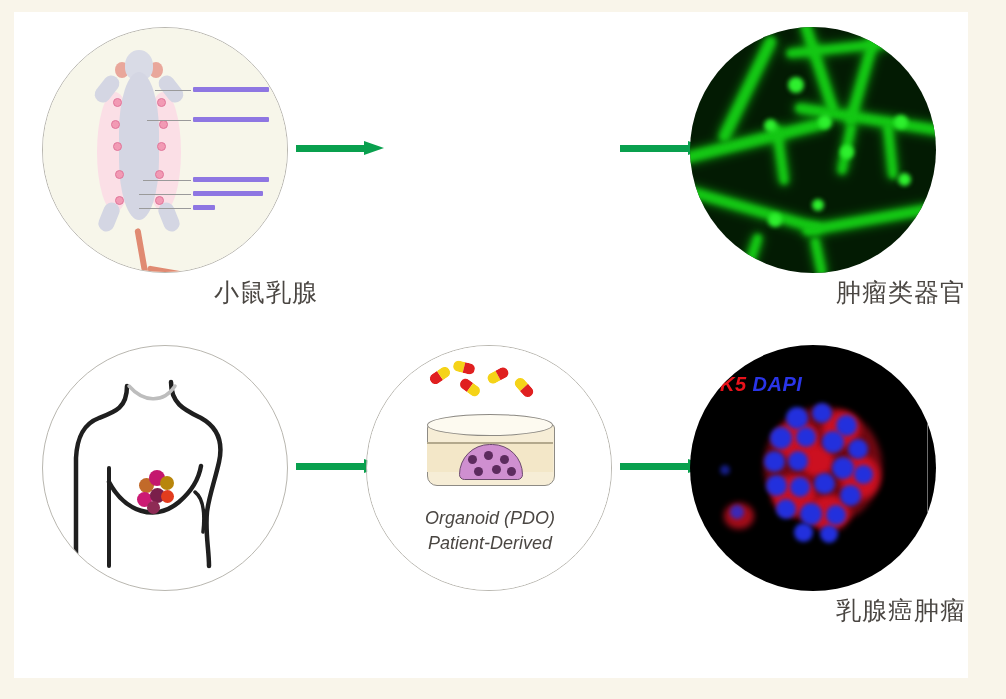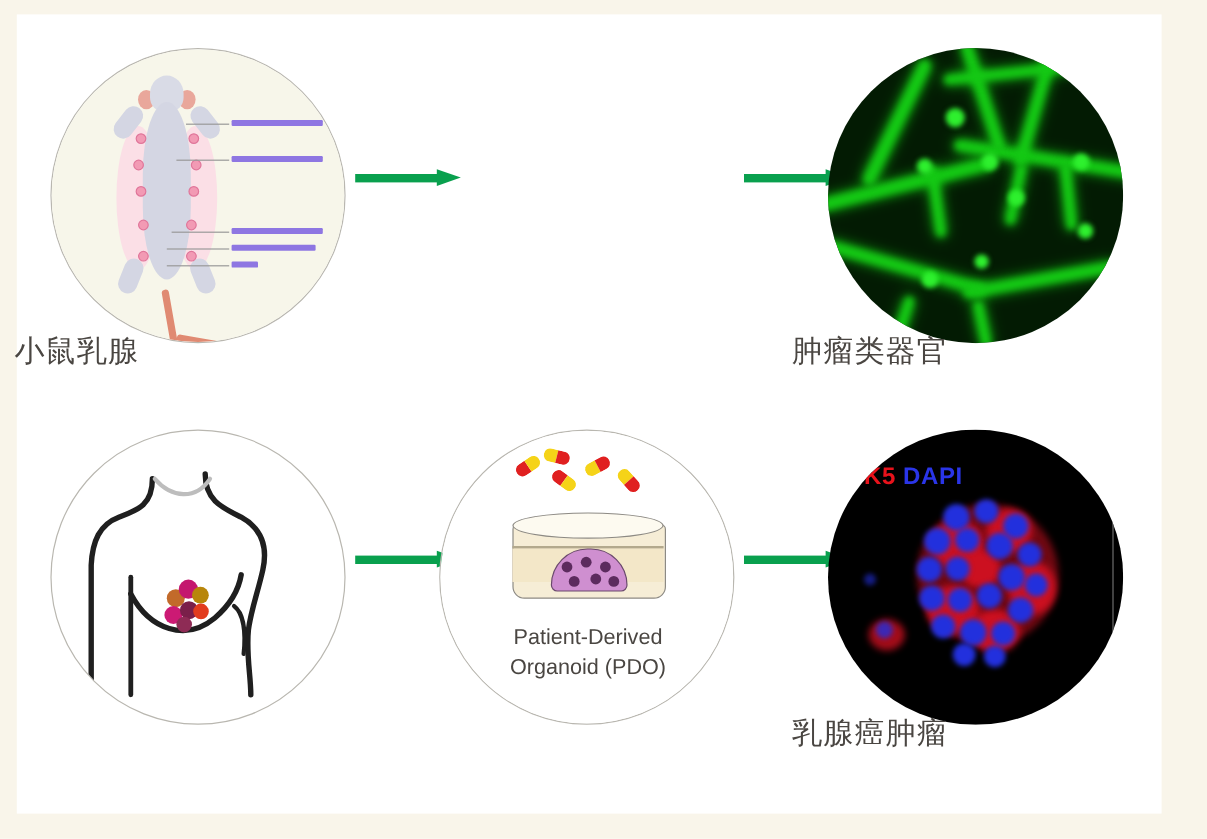--- a/index.html
+++ b/index.html
@@ -16,28 +16,28 @@
   .row{position:absolute;left:0;width:954px;height:333px;}
   #row-top{top:0;}
   #row-bottom{top:318px;}
 
   .panel{position:absolute;width:246px;height:246px;top:12px;}
   .p1{left:28px;}
   .p2{left:352px;}
   .p3{left:676px;}
 
   .circle{
-    position:absolute;left:0;top:16px;width:246px;height:246px;
-    border-radius:50%;overflow:hidden;
+    position:absolute;left:0;top:3px;width:246px;height:246px;
+    border-radius:50%;overflow:hidden;font-style:italic;
   }
   .ring{border:1.5px solid #b9b7b0;box-sizing:border-box;}
 
   .caption{
     position:absolute;top:252px;left:-30px;width:306px;
-    text-align:left;
+    text-align:right;
     font-size:25px;color:#4a4642;letter-spacing:1px;
     font-family:"DejaVu Sans","Liberation Sans",sans-serif;
     white-space:nowrap;
   }
 
   
   .arrow{position:absolute;top:129px;width:92px;height:14px;}
   .a1{left:282px;}
   .a2{left:606px;}
   .arrow .shaft{position:absolute;left:0;top:4px;width:72px;height:7px;background:#09a04e;}
@@ -260,22 +260,22 @@
             <div class="org-cell" style="left:24px;top:6px;"></div>
             <div class="org-cell" style="left:40px;top:10px;"></div>
             <div class="org-cell" style="left:14px;top:22px;"></div>
             <div class="org-cell" style="left:32px;top:20px;"></div>
             <div class="org-cell" style="left:47px;top:22px;"></div>
           </div>
           <div class="dish-top"></div>
         </div>
 
         <div class="pdo-text">
+          <div>Organoid (PDO)</div>
           <div>Patient-Derived</div>
-          <div>Organoid (PDO)</div>
         </div>
       </div>
     </div>
 
     <div class="arrow a2">
       <div class="shaft"></div>
         <div class="head"></div>
     </div>
 
     <div class="panel p3">

